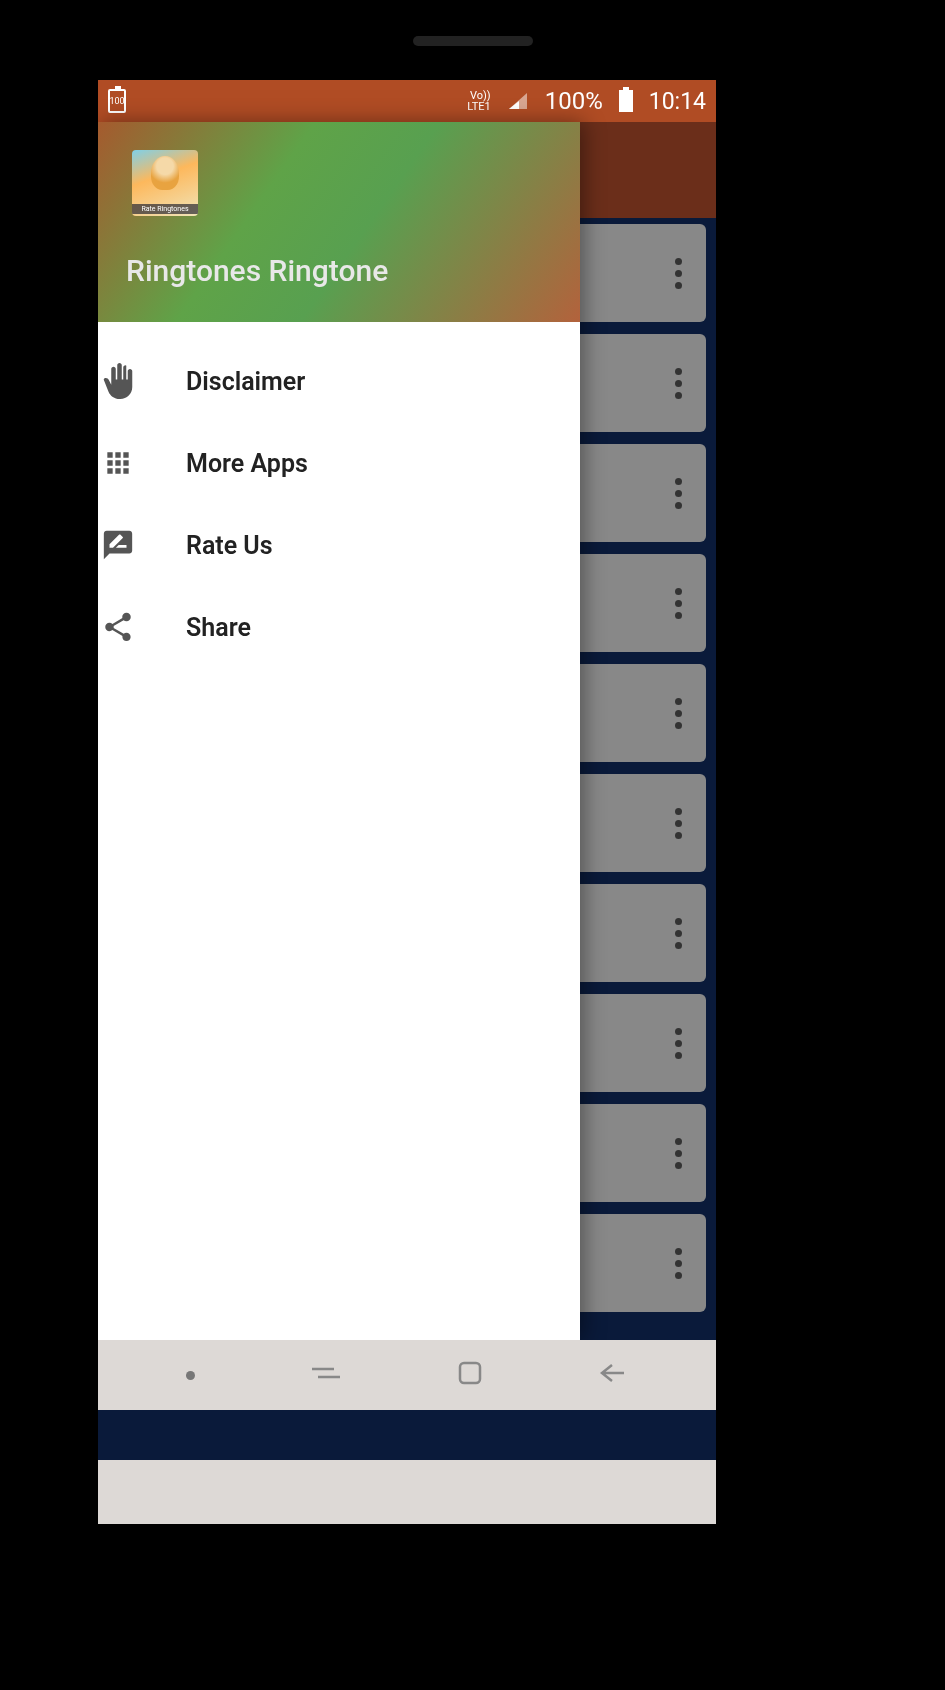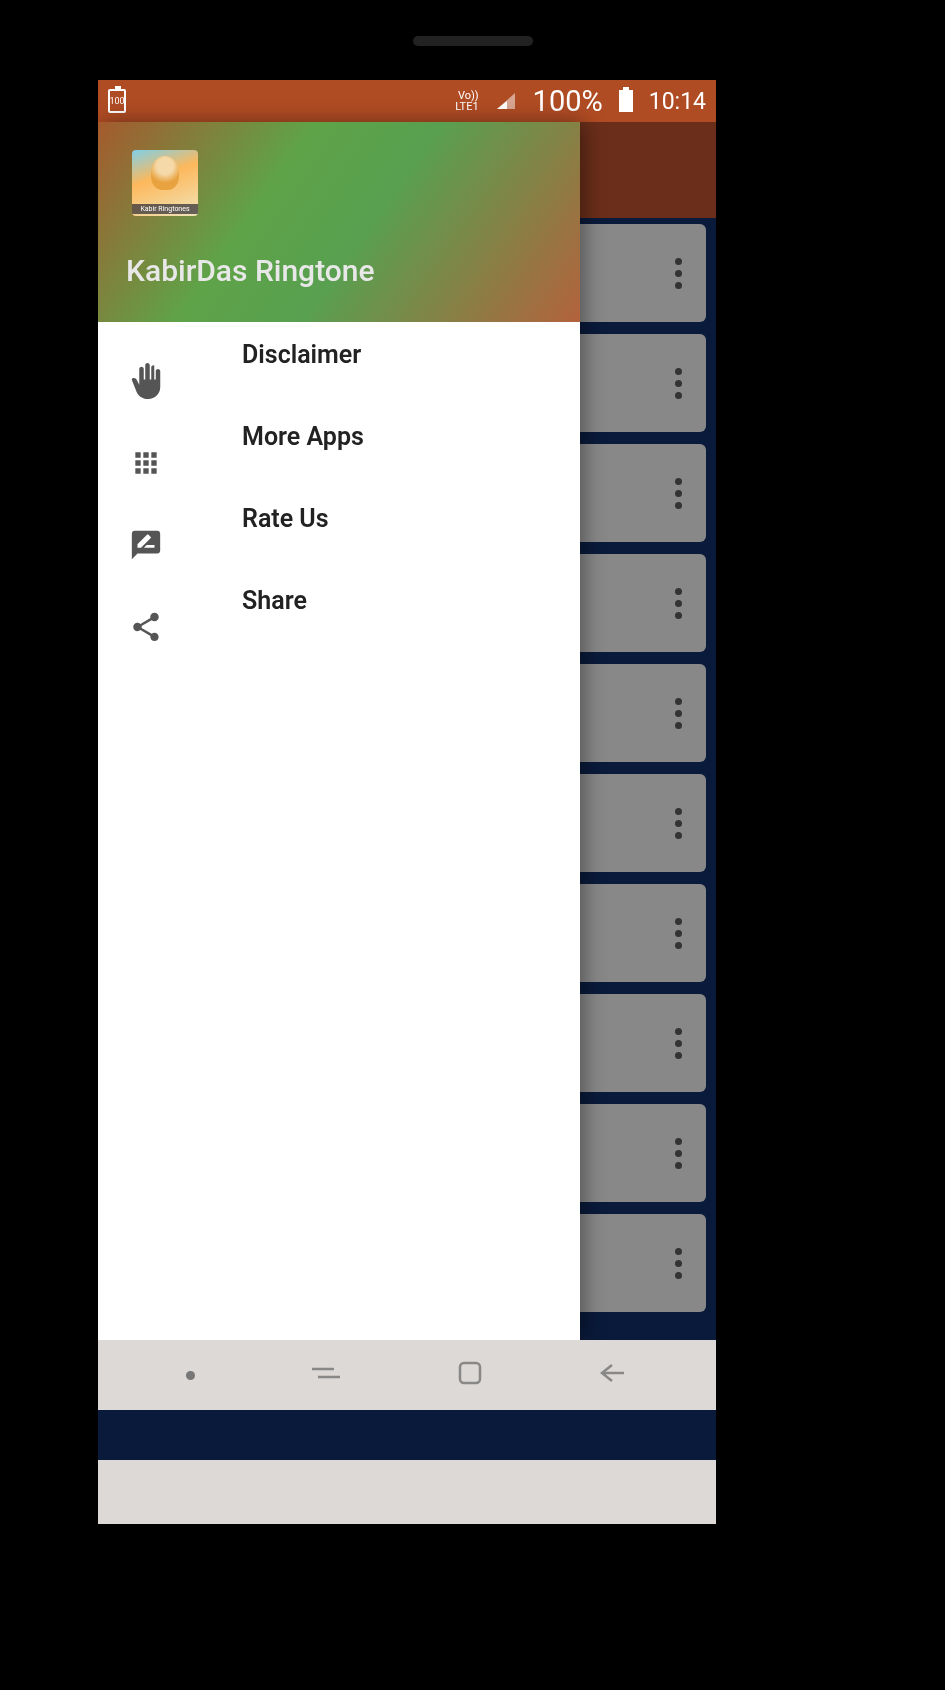--- a/index.html
+++ b/index.html
@@ -173,23 +173,23 @@
   font-size: 30px;
   font-weight: 500;
   margin-bottom: 14px;
 }
 .drawer-menu {
   flex: 1;
   padding-top: 18px;
 }
 .menu-item {
   display: flex;
+  align-items: center;
   height: 82px;
-  padding-left: 28px;
-  gap: 76px;
+  gap: 48px;
   cursor: pointer;
 }
 .menu-icon {
   width: 40px;
   display: flex;
   justify-content: center;
   align-items: center;
 }
 .menu-icon svg { fill: #555; }
 .menu-label {
@@ -234,21 +234,21 @@
     </div>
     <div class="status-right">
       <div class="lte-text" style="white-space:pre;">Vo))
 LTE1</div>
       <div class="signal-icon">
         <svg width="22" height="20" viewBox="0 0 22 20">
             <path d="M2 18 L20 18 L20 2 Z" fill="#fff" opacity="0.5"></path>
             <path d="M2 18 L12 18 L12 10 Z" fill="#fff"></path>
           </svg>
       </div>
-      <span style="font-size:29px;">100%</span>
+      <span style="font-size:24px;">100%</span>
       <div class="battery-icon"></div>
       <span style="font-size:23px;">10:14</span>
     </div>
   </div>
 
   <div class="app-bar"></div>
 
   <div class="main-content">
     <div class="list-item">
         <div class="more-dots">
@@ -320,23 +320,23 @@
           <span></span>
         </div>
       </div>
   </div>
 
   <div class="bottom-strip"></div>
 
   <div class="drawer">
     <div class="drawer-header">
       <div class="app-icon">
-        <div class="app-icon-label">Kabir Ringtones</div>
-      </div>
-      <div class="drawer-title">KabirDas Ringtone</div>
+        <div class="app-icon-label">Rate Ringtones</div>
+      </div>
+      <div class="drawer-title">Ringtones Ringtone</div>
     </div>
     <div class="drawer-menu">
 
       <div class="menu-item">
         <div class="menu-icon">
           <svg width="36" height="36" viewBox="0 0 24 24">
               <path d="M13 24c-3.26 0-6.19-1.99-7.4-5.02l-3.03-7.61C2.26 10.58 3 9.79 3.81 10l.79.2c.56.13 1.03.52 1.29 1.05L7.5 14.5V4c0-.83.67-1.5 1.5-1.5S10.5 3.17 10.5 4v7h1V1.5c0-.83.67-1.5 1.5-1.5s1.5.67 1.5 1.5V11h1V3c0-.83.67-1.5 1.5-1.5S17.5 2.17 17.5 3v8h1V5.5c0-.83.67-1.5 1.5-1.5s1.5.67 1.5 1.5V16c0 4.42-3.58 8-8 8z"></path>
             </svg>
         </div>
         <span class="menu-label">Disclaimer</span>

